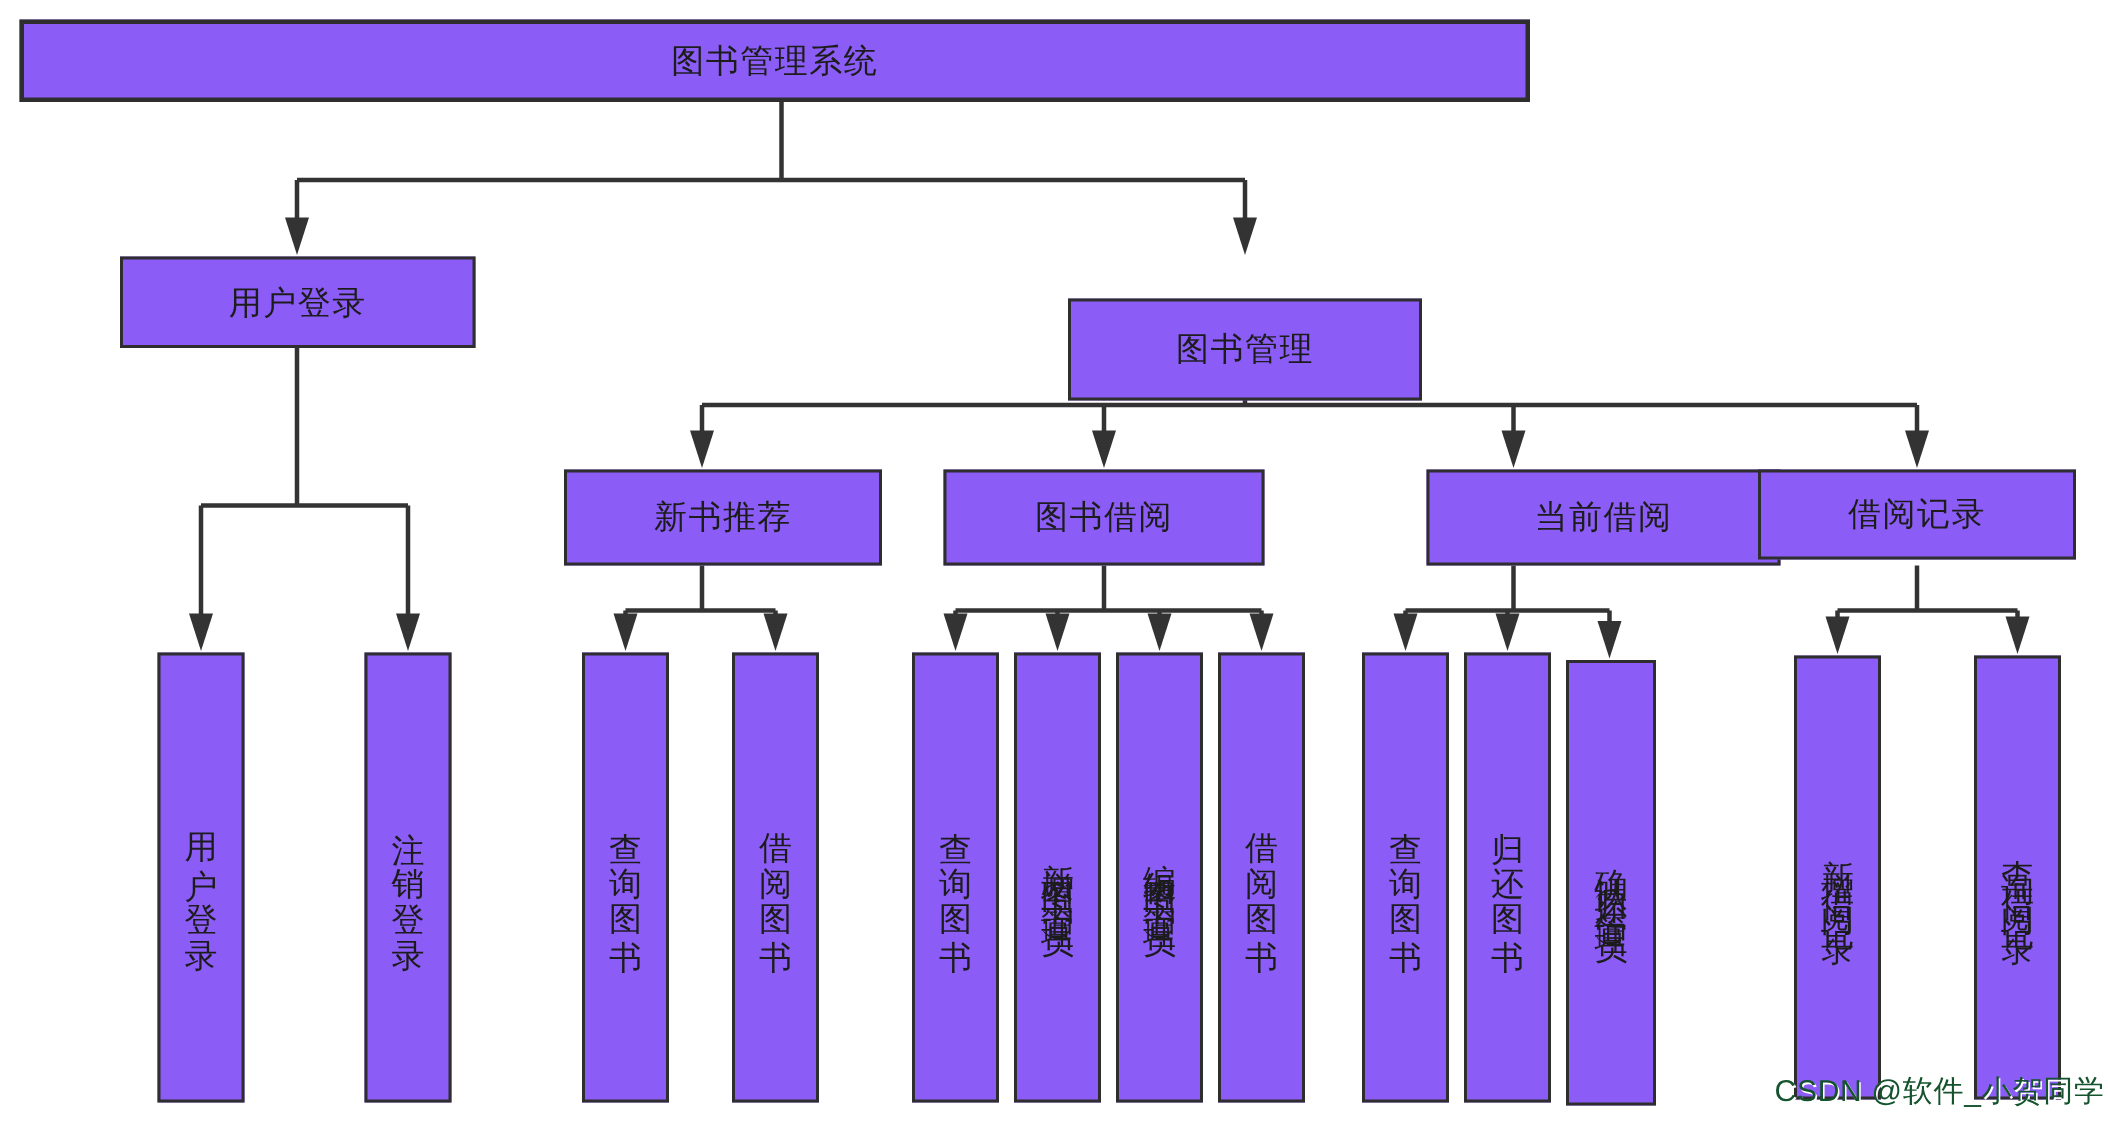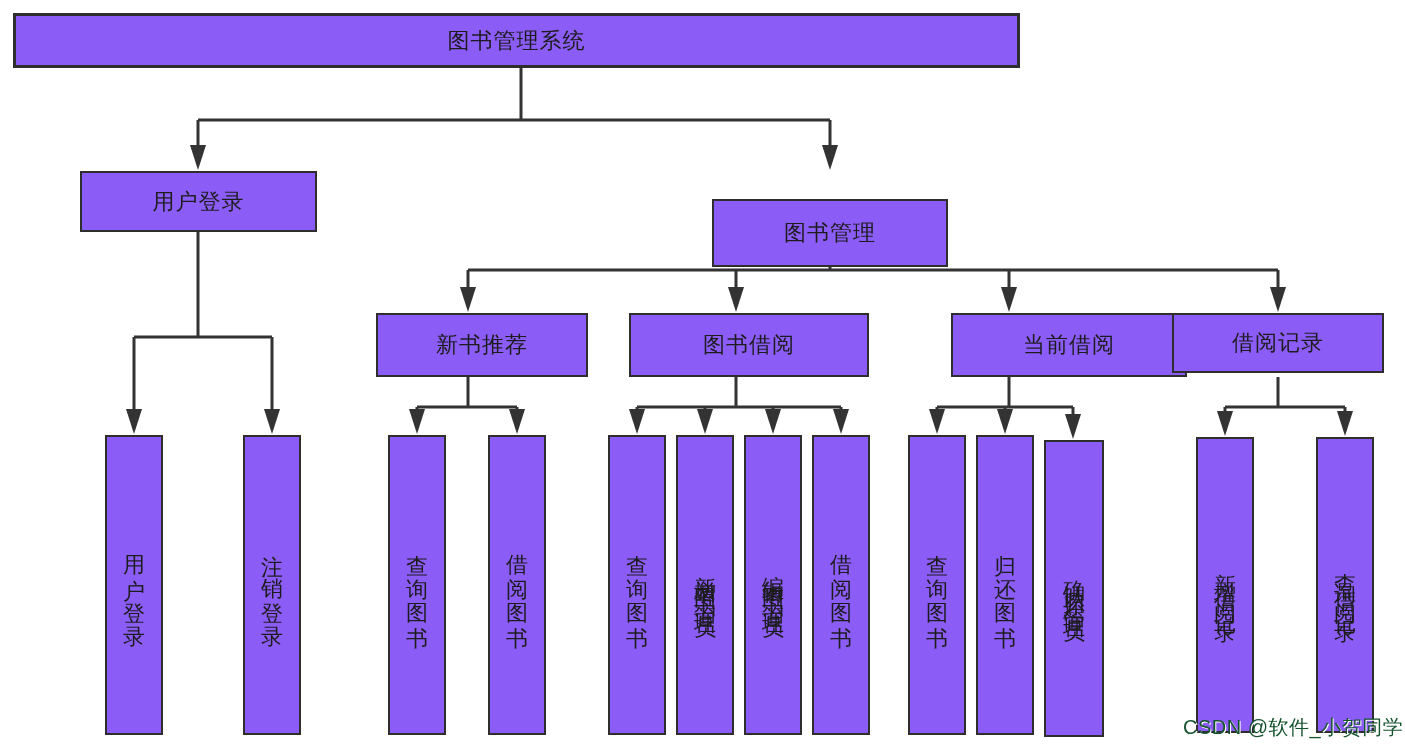--- a/index.html
+++ b/index.html
@@ -83,21 +83,21 @@
     <line x1="1345" y1="407" x2="1345" y2="422" stroke="#333333" stroke-width="3"></line>
     <polygon points="1337,411 1353,411 1345,436" fill="#333333"></polygon>
   </svg>
 
 <div class="box root" style="left:13px;top:13px;width:1007px;height:55px;">图书管理系统</div>
 
 <div class="box" style="left:80px;top:171px;width:237px;height:61px;">用户登录</div>
 <div class="box" style="left:712px;top:171px;width:236px;height:68px;margin-top:28px;">图书管理</div>
 
 <div class="box" style="left:362px;top:313px;width:212px;height:64px;margin-left:14px;">新书推荐</div>
-<div class="box" style="left:629px;top:313px;width:240px;height:64px;text-align:center;">图书借阅</div>
+<div class="box" style="left:629px;top:313px;width:214px;height:64px;text-align:center;">图书借阅</div>
 <div class="box" style="left:951px;top:313px;width:236px;height:64px;">当前借阅</div>
 <div class="box" style="left:1172px;top:313px;width:212px;height:60px;">借阅记录</div>
 
 <div class="box leaf ls4" style="left:105px;top:435px;width:58px;height:300px;">
     <span>用户登录</span>
   </div>
 <div class="box leaf ls4" style="left:243px;top:435px;width:58px;height:300px;">
     <span>注销登录</span>
   </div>
 

